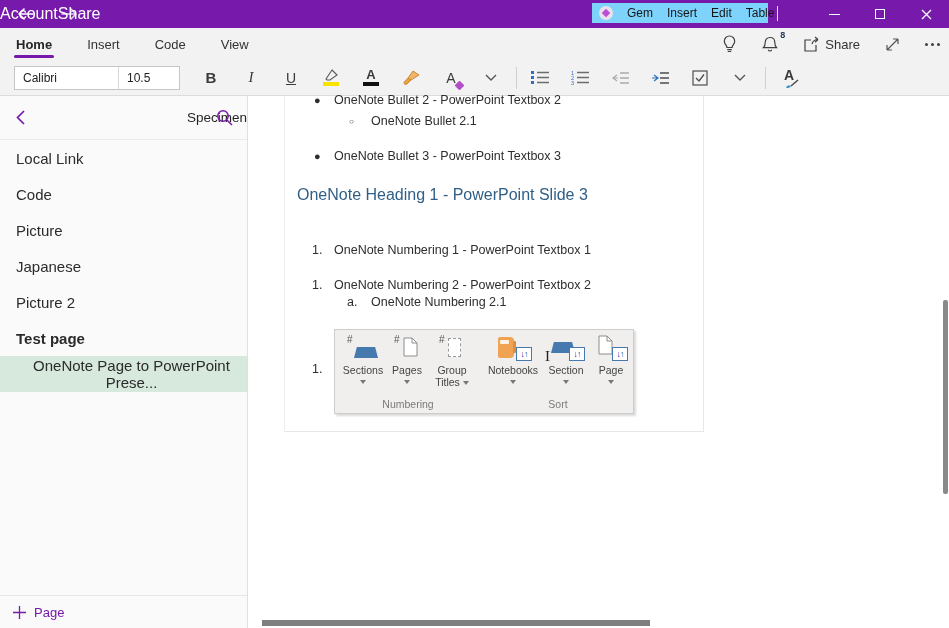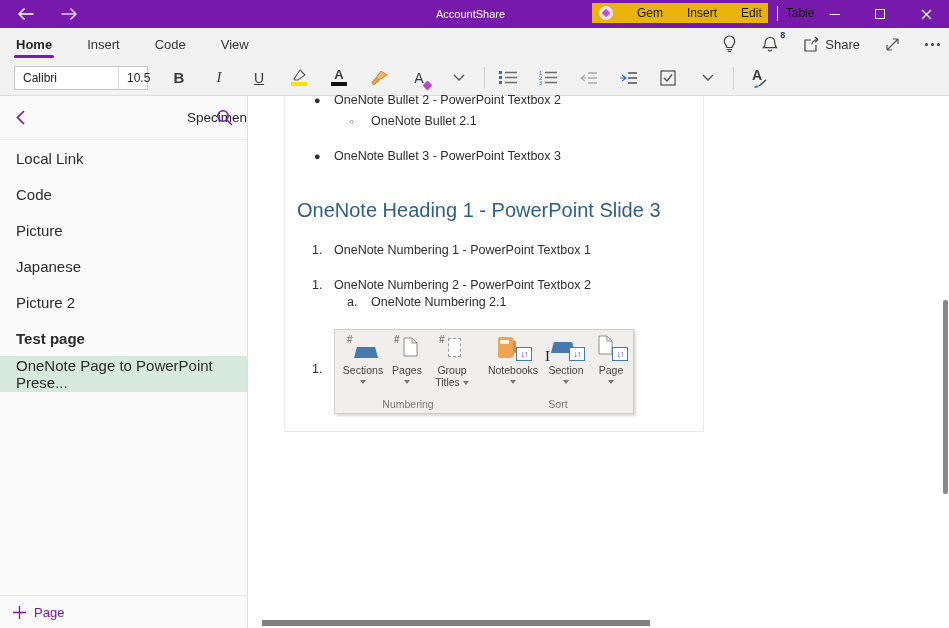--- a/index.html
+++ b/index.html
@@ -4,22 +4,22 @@
 <style>
   * { box-sizing: border-box; margin: 0; padding: 0; }
   html,body { width: 949px; height: 628px; overflow: hidden; }
   body { font-family: "Liberation Sans", sans-serif; background: #fff; position: relative; color:#2b2b2b; }
 
   
   .titlebar { position: relative; height: 28px; background: #7719AA; display: flex; align-items: center; }
   .nav-arrows { display: flex; align-items: center; margin-left: 14px; gap: 22px; }
   .nav-btn { width: 22px; height: 22px; display: flex; align-items: center; justify-content: center; cursor: default; }
   .nav-btn.fwd { opacity: .8; }
-  .tb-title { position: absolute; left: 0; right: 8px; text-align: center; color: #fff; font-size: 11px; pointer-events: none; }
-  .gem-menu { position: absolute; left: 592px; top: 3px; height: 20px; width: 176px; background: #eab308; display: flex; align-items: center; gap: 24px; padding: 0 7px; font-size: 12px; color: #161616; }
+  .tb-title { position: absolute; left: 0; right: 8px; color: #fff; font-size: 16px; pointer-events: none; }
+  .gem-menu { position: absolute; left: 592px; top: 3px; height: 20px; width: 176px; background: #7dd3fc; display: flex; align-items: center; gap: 14px; padding: 0 7px; font-size: 12px; color: #161616; }
   .gem-icon { width: 14px; height: 14px; border-radius: 50%; background: #e9e2ee; position: relative; flex: 0 0 auto; }
   .gem-icon::after { content:""; position: absolute; left: 4px; top: 4px; width: 6px; height: 6px; background: #bb4fd2; transform: rotate(45deg); }
   .tb-sep { position: absolute; left: 777px; top: 6px; width: 1px; height: 15px; background: rgba(255,255,255,.85); }
   .win-controls { position: absolute; right: 0; top: 0; height: 28px; display: flex; }
   .win-btn { width: 46px; height: 28px; display: flex; align-items: center; justify-content: center; }
   .min-glyph { width: 11px; height: 1px; background: #fff; }
   .max-glyph { width: 10px; height: 10px; border: 1px solid #fff; }
 
   
   .ribbon-tabs { position: relative; height: 32px; background: #f2f2f2; display: flex; align-items: center; }
@@ -29,21 +29,21 @@
   .tab.active::after { content: ""; position: absolute; left: -2px; right: -2px; bottom: 2px; height: 3px; background: #7719AA; border-radius: 2px; }
   .ribbon-right { position: absolute; right: 9px; top: 0; height: 32px; display: flex; align-items: center; gap: 25px; color: #404040; }
   .rr-item { display: flex; align-items: center; gap: 5px; font-size: 13px; color: #333; }
   .bell-wrap { position: relative; }
   .bell-badge { position: absolute; top: -6px; right: -7px; font-size: 9px; color: #243a5e; font-weight: bold; }
   .dots { display: flex; gap: 3px; }
   .dots i { width: 3px; height: 3px; border-radius: 50%; background: #404040; }
 
   
   .toolbar { height: 36px; background: #f2f2f2; border-bottom: 1px solid #dcdcdc; display: flex; align-items: center; }
-  .font-box { margin-left: 14px; width: 134px; height: 24px; background: #fff; border: 1px solid #c6c6c6; display: flex; font-size: 12px; color: #222; }
+  .font-box { margin-left: 14px; width: 166px; height: 24px; background: #fff; border: 1px solid #c6c6c6; display: flex; font-size: 12px; color: #222; }
   .font-name { flex: 0 0 104px; display: flex; align-items: center; padding-left: 8px; border-right: 1px solid #d8d8d8; }
   .font-size { flex: 1; display: flex; align-items: center; padding-left: 8px; }
   .tbn { width: 34px; height: 28px; margin-left: 6px; display: flex; flex-direction: column; align-items: center; justify-content: center; color: #3b3a39; }
   .tbn.first { margin-left: 14px; }
   .glyph-b { font-weight: bold; font-size: 15px; }
   .glyph-i { font-style: italic; font-family: "Liberation Serif", serif; font-size: 15px; }
   .glyph-u { font-size: 14px; text-decoration: underline; }
   .color-a { font-size: 13px; font-weight: bold; line-height: 12px; }
   .color-bar { width: 16px; height: 4px; margin-top: 1px; }
   .hl-bar { background: #f7e200; }
@@ -55,32 +55,32 @@
 
   
   .main { display: flex; height: 532px; }
   .sidebar { position: relative; width: 248px; background: #fafafa; border-right: 1px solid #e0e0e0; flex: 0 0 auto; }
   .sb-header { height: 44px; display: flex; align-items: center; border-bottom: 1px solid #ececec; position: relative; }
   .sb-back { position: absolute; left: 10px; width: 20px; height: 20px; display: flex; align-items: center; justify-content: center; }
   .sb-title { flex: 1; text-align: right; font-size: 13.5px; color: #262626; }
   .sb-search { position: absolute; right: 12px; width: 22px; height: 22px; display: flex; align-items: center; justify-content: center; }
   .sb-item { height: 36px; display: flex; align-items: center; padding-left: 16px; font-size: 15px; color: #2b2b2b; cursor: default; }
   .sb-item.bold { font-weight: bold; }
-  .sb-item.selected { background: #d7e8dc; }
+  .sb-item.selected { background: #d7e8dc; text-align: center; }
   .sb-footer { position: absolute; left: 0; right: 0; bottom: 0; height: 33px; border-top: 1px solid #e6e6e6; display: flex; align-items: center; padding-left: 13px; gap: 8px; color: #7719AA; font-size: 13px; background: #fafafa; }
 
   
   .content { position: relative; flex: 1; background: #fff; }
   .page-canvas { position: absolute; left: 36px; top: 0; width: 420px; height: 336px; background: #fff; border-left: 1px solid #ededed; border-right: 1px solid #e7e7e7; border-bottom: 1px solid #e7e7e7; }
   .cl { position: absolute; left: 0; width: 100%; height: 16px; font-size: 12.5px; color: #2d2d2d; }
   .cl .mk { position: absolute; }
   .cl .tx { position: absolute; white-space: nowrap; }
   .mk.dot { font-size: 11px; top: 1px; }
   .mk.circ { font-size: 8px; top: 3px; }
-  .h1-line { position: absolute; left: 12px; top: 103px; font-size: 20px; font-weight: 400; color: #2f5f87; white-space: nowrap; }
+  .h1-line { position: absolute; left: 12px; top: 90px; font-size: 16px; font-weight: 400; color: #2f5f87; white-space: nowrap; }
 
   
   .er-img { position: absolute; left: 49px; top: 233px; width: 300px; height: 85px; background: #f0efee; border: 1px solid #cdcdcd; box-shadow: 2px 2px 2px rgba(0,0,0,.15); display: flex; padding: 3px 2px 2px 4px; }
   .er-group { position: relative; display: flex; flex-direction: column; }
   .er-buttons { display: flex; flex: 1; align-items: flex-start; }
   .er-btn { display: flex; flex-direction: column; align-items: center; padding-top: 2px; }
   .er-label { font-size: 10.5px; color: #444; line-height: 12px; text-align: center; margin-top: 3px; }
   .caret { width: 0; height: 0; border-left: 3.5px solid transparent; border-right: 3.5px solid transparent; border-top: 4px solid #777; margin-top: 4px; }
   .caret.inline { display: inline-block; margin: 0 0 1px 3px; }
   .er-group-label { text-align: center; font-size: 10.5px; color: #7a7a7a; padding: 3px 0 1px; }

